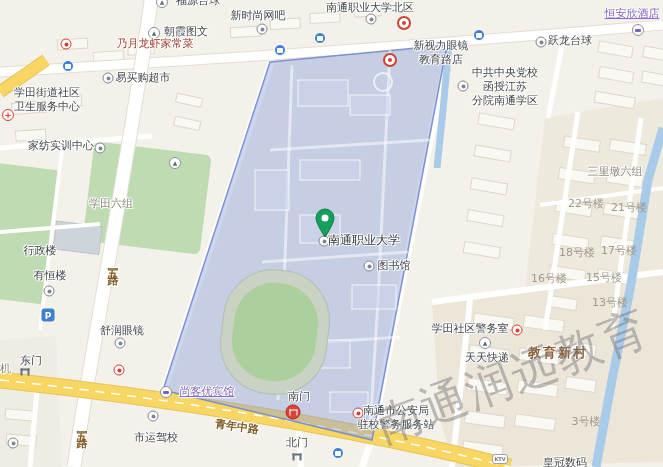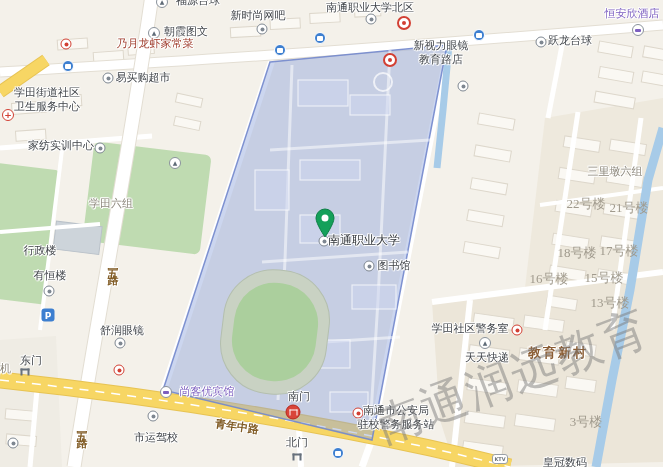--- a/index.html
+++ b/index.html
@@ -9,24 +9,24 @@
   }
   #bg{position:absolute;left:0;top:0;z-index:1;}
   
   .lbl{
     position:absolute;z-index:6;transform:translate(-50%,-50%);
     font-size:11px;line-height:1.25;color:#41454a;white-space:nowrap;text-align:center;
     text-shadow:-1px 0 #fff,1px 0 #fff,0 -1px #fff,0 1px #fff,1px 1px #fff,-1px -1px #fff;
   }
   .lbl .l{display:block;}
   .redtxt{color:#9e3a2a;margin-left:44px;}
-  .purple{color:#7d5fc0;}
+  .purple{color:#7d5fc0;text-decoration:underline;}
   .district{color:#8d887c;}
   .big-district{color:#8a5c33;font-weight:bold;font-size:13px;letter-spacing:2px;}
-  .bnum{font-size:13px;color:#a09a8d;text-shadow:none;font-family:Liberation Serif, serif;}
+  .bnum{font-size:11px;color:#a09a8d;text-shadow:none;}
   .roadname{color:#805b24;font-weight:bold;}
   .vert{writing-mode:vertical-rl;letter-spacing:2px;}
   .rot8{transform:translate(-50%,-50%) rotate(8deg);}
   .mainpoi{font-size:12px;color:#33373c;}
   
   .ic{position:absolute;z-index:5;transform:translate(-50%,-50%);box-sizing:border-box;}
   .poi{width:11px;height:11px;border-radius:50%;background:#fff;border:1.5px solid #7e8791;
        display:flex;align-items:center;justify-content:center;}
   .poi::after{content:"";width:4px;height:4px;border-radius:50%;background:#7e8791;}
   .poi.red{border-color:#d23f33;}
@@ -252,20 +252,25 @@
   <div class="lbl redtxt" style="left:111px;top:44px">乃月龙虾家常菜</div>
   <div class="lbl" style="left:258px;top:16px">新时尚网吧</div>
   <div class="lbl" style="left:370px;top:8px">南通职业大学北区</div>
   <div class="lbl" style="left:441px;top:53px">
     <span class="l">新视力眼镜</span>
     <span class="l">教育路店</span>
   </div>
   <div class="lbl purple" style="left:632px;top:14px">恒安欣酒店</div>
   <div class="lbl" style="left:570px;top:41px">跃龙台球</div>
   <div class="lbl" style="left:143px;top:78px">易买购超市</div>
+  <div class="lbl" style="left:505px;top:87px">
+    <span class="l">中共中央党校</span>
+    <span class="l">函授江苏</span>
+    <span class="l">分院南通学区</span>
+  </div>
   <div class="lbl" style="left:47px;top:100px">
     <span class="l">学田街道社区</span>
     <span class="l">卫生服务中心</span>
   </div>
   <div class="lbl" style="left:61px;top:146px">家纺实训中心</div>
   <div class="lbl district" style="left:111px;top:204px">学田六组</div>
   <div class="lbl district" style="left:615px;top:172px">三里墩六组</div>
   <div class="lbl" style="left:40px;top:251px">行政楼</div>
   <div class="lbl" style="left:50px;top:276px">有恒楼</div>
   <div class="lbl roadname vert" style="left:112px;top:264px">五一路</div>

